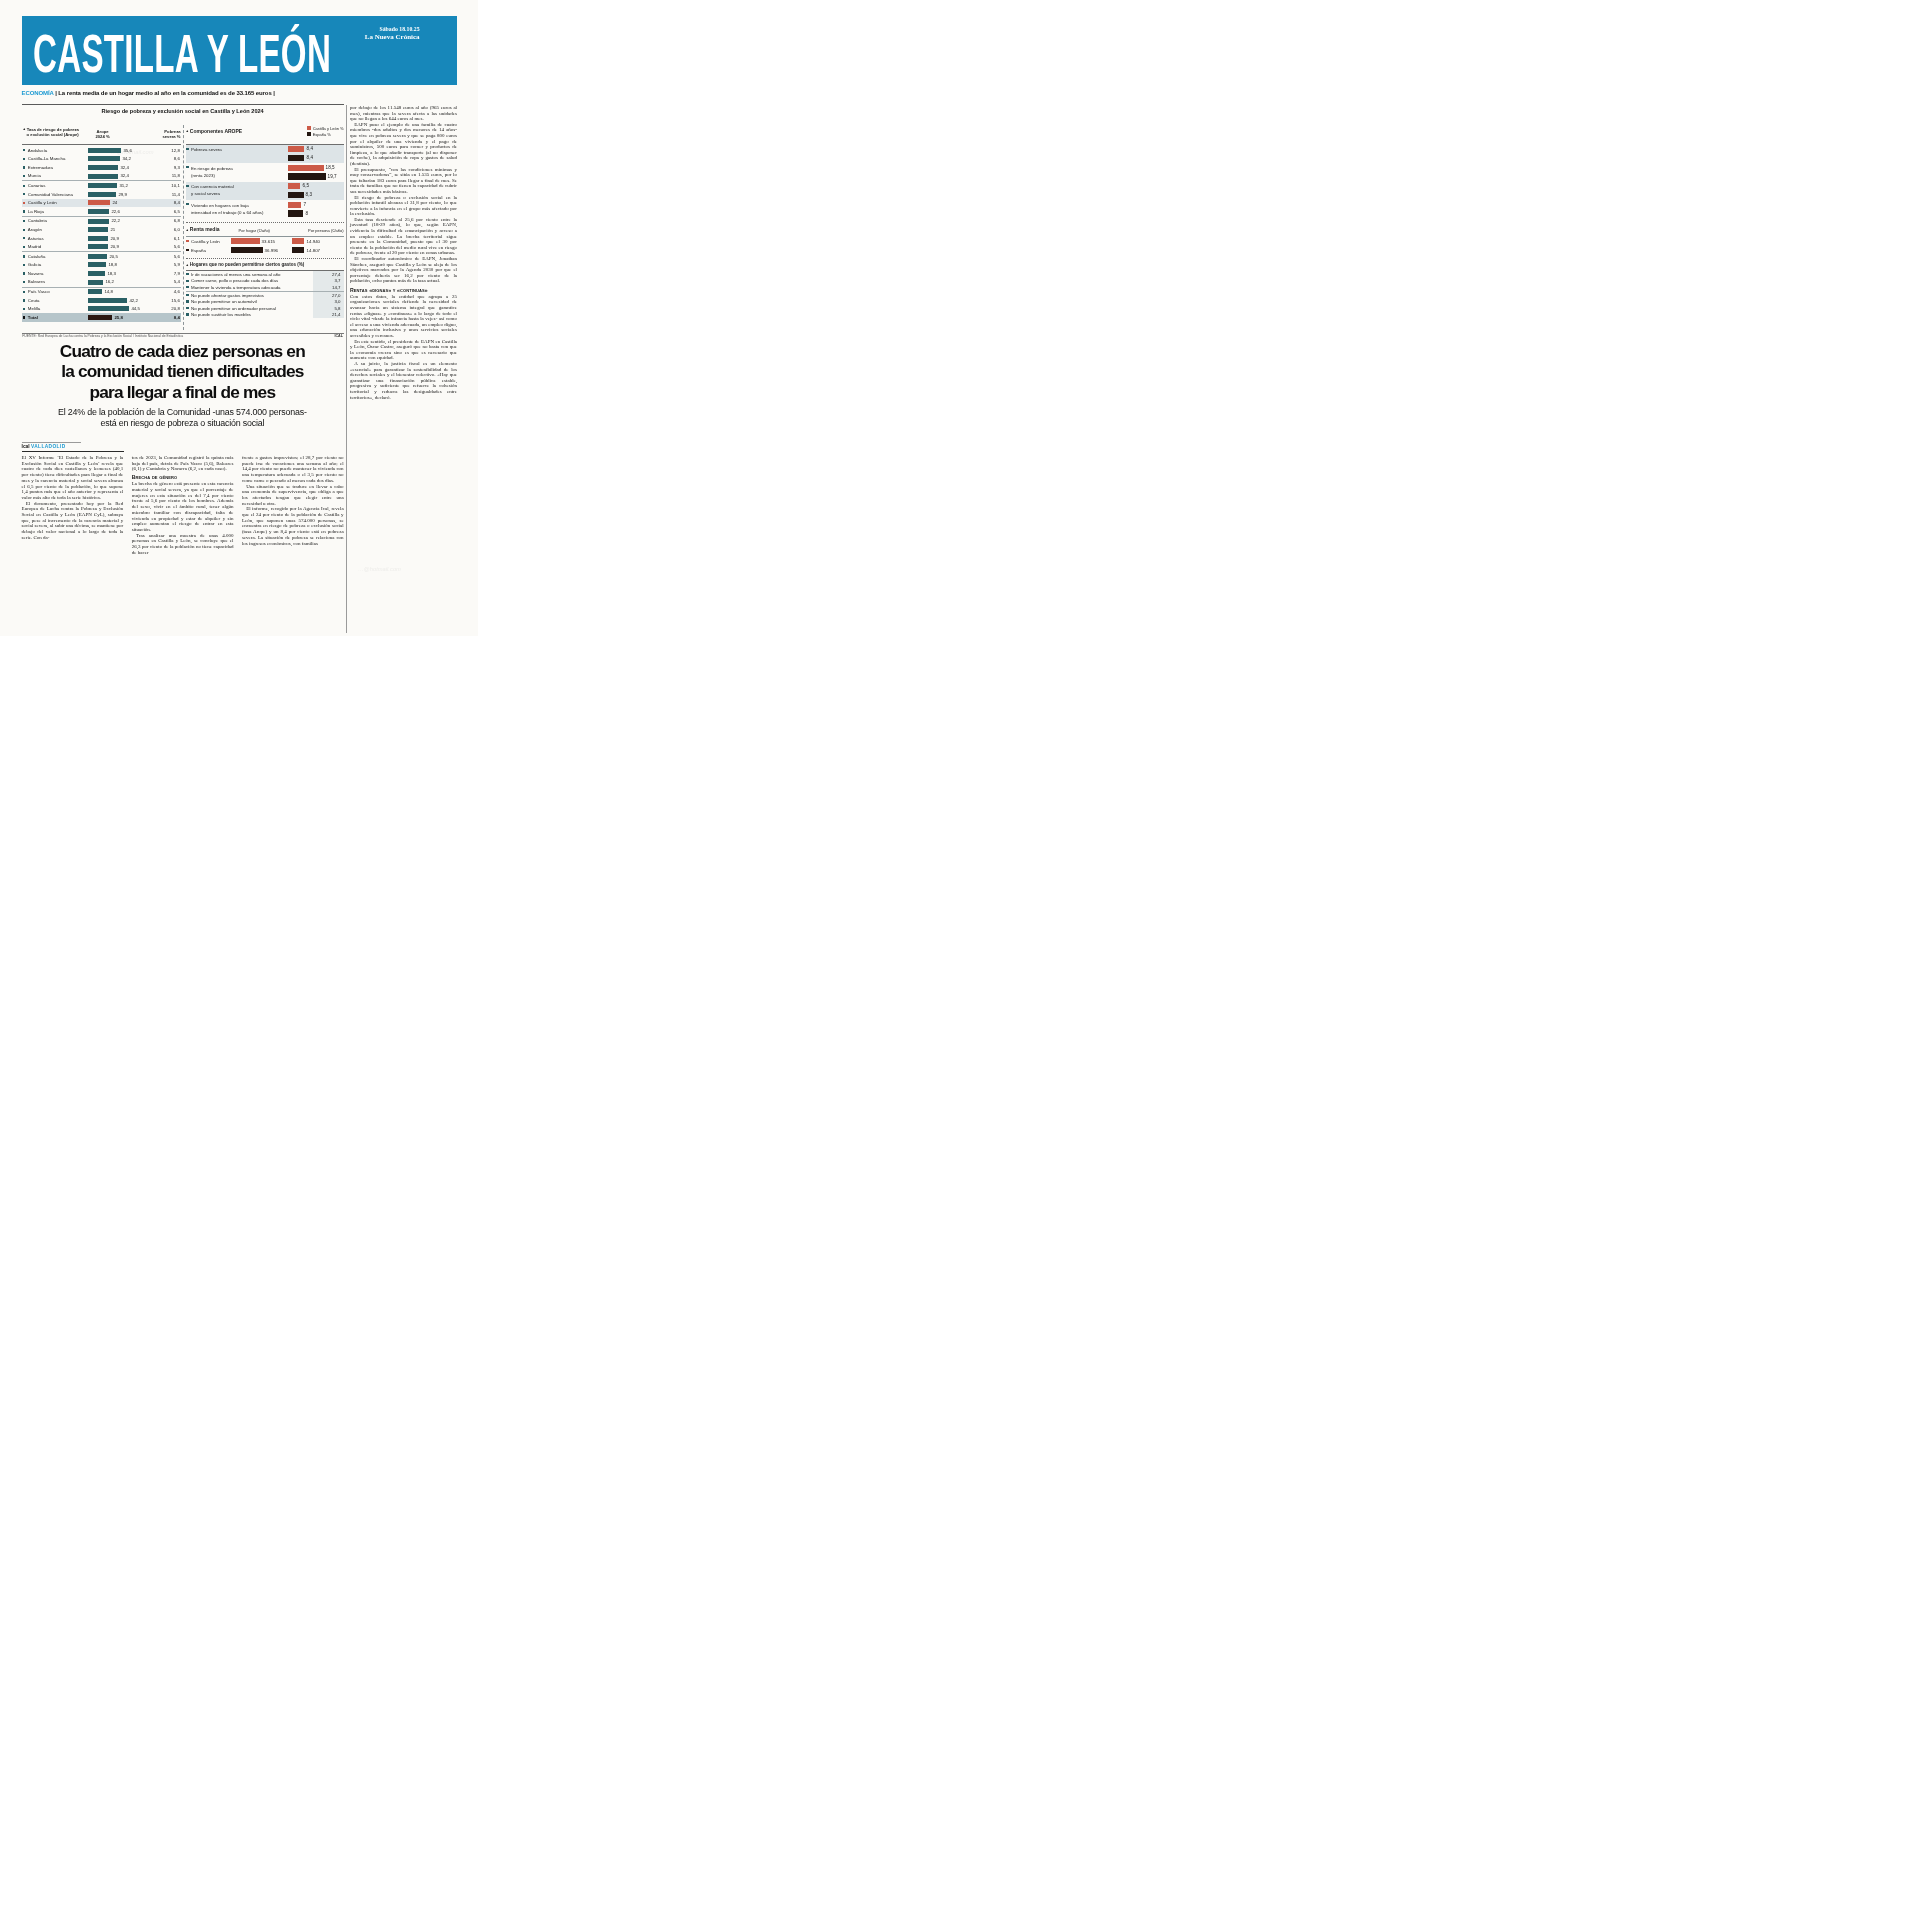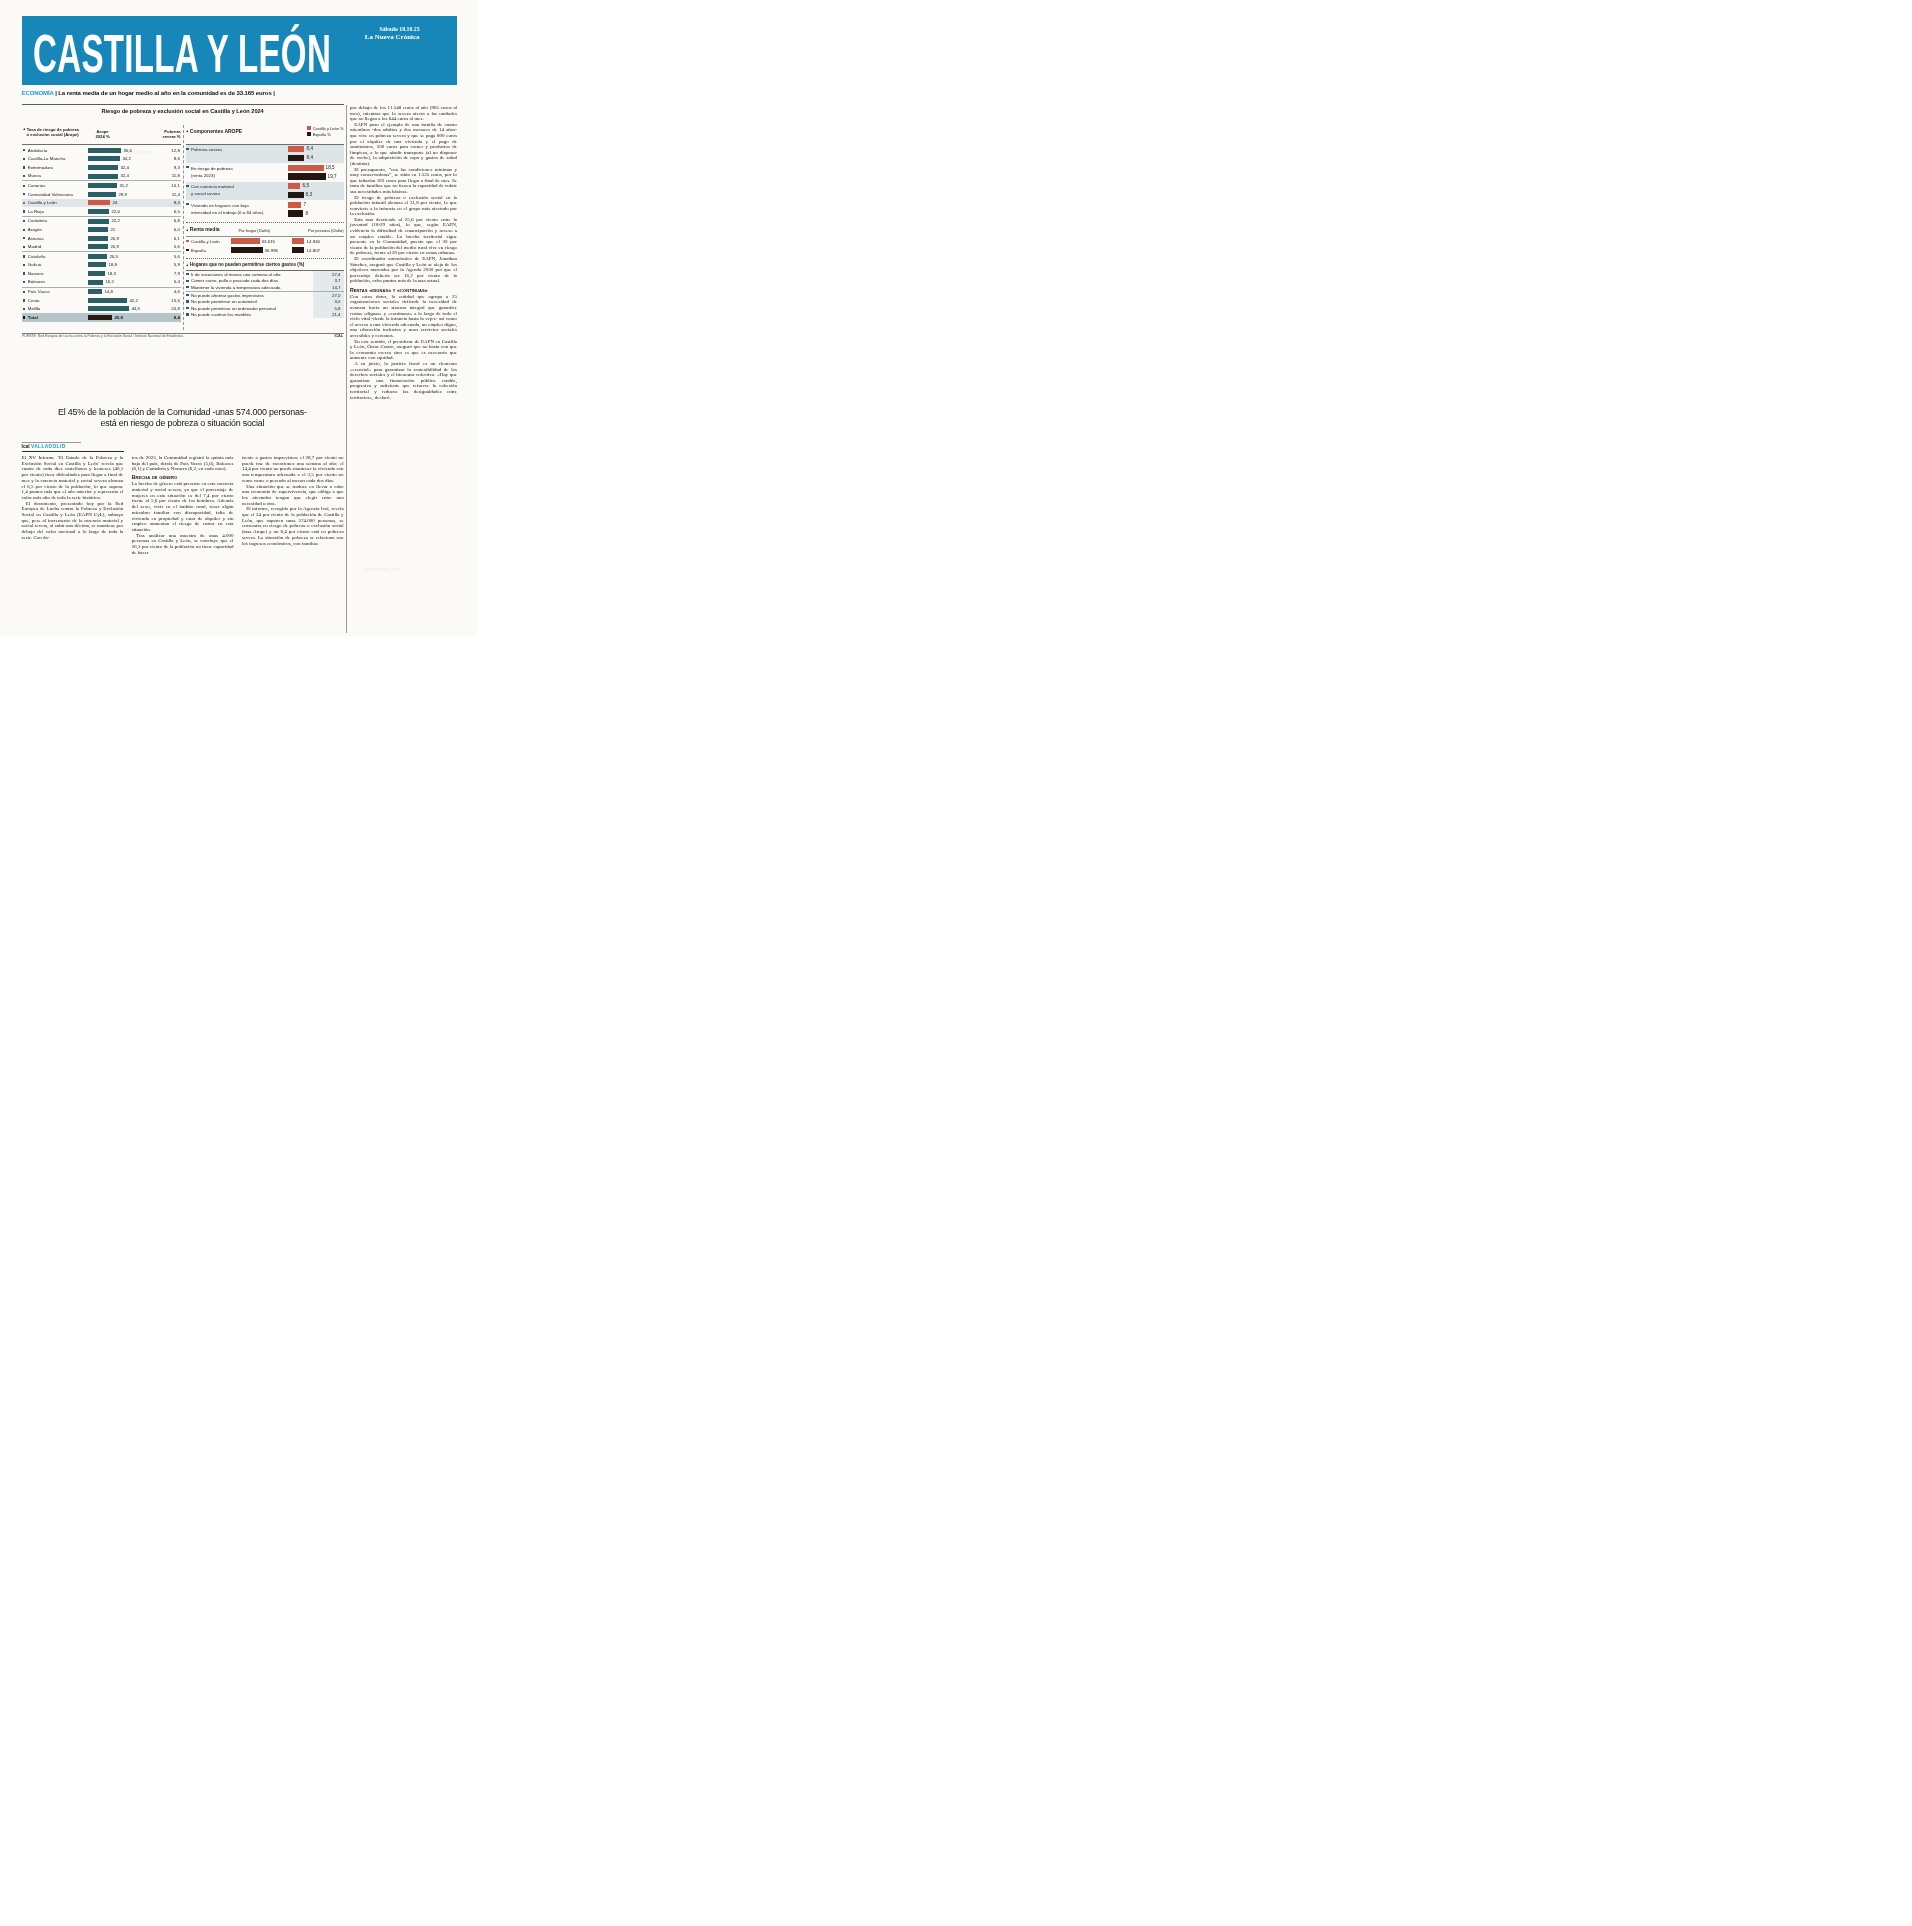--- a/index.html
+++ b/index.html
@@ -391,22 +391,27 @@
               <span class="v">21,4</span>
             </div>
           </div>
       </div>
     </div>
   </div>
 
   <div class="ig-source">FUENTE: Red Europea de Lucha contra la Pobreza y la Exclusión Social / Instituto Nacional de Estadística</div>
   <div class="ig-credit">ICAL</div>
 
+  <div class="headline" id="headline">
+      <div>Cuatro de cada diez personas en</div>
+      <div>la comunidad tienen dificultades</div>
+      <div>para llegar a final de mes</div>
+    </div>
   <div class="subhead" id="subhead">
-      <div>El 45% de la población de la Comunidad -unas 574.000 personas-</div>
+      <div>El 24% de la población de la Comunidad -unas 574.000 personas-</div>
       <div>está en riesgo de pobreza o situación social</div>
     </div>
 
   <div class="byline-toprule"></div>
   <div class="byline">
     <span class="ag">Ical</span>
     <span class="pl">VALLADOLID</span>
   </div>
   <div class="byline-botrule"></div>
 

